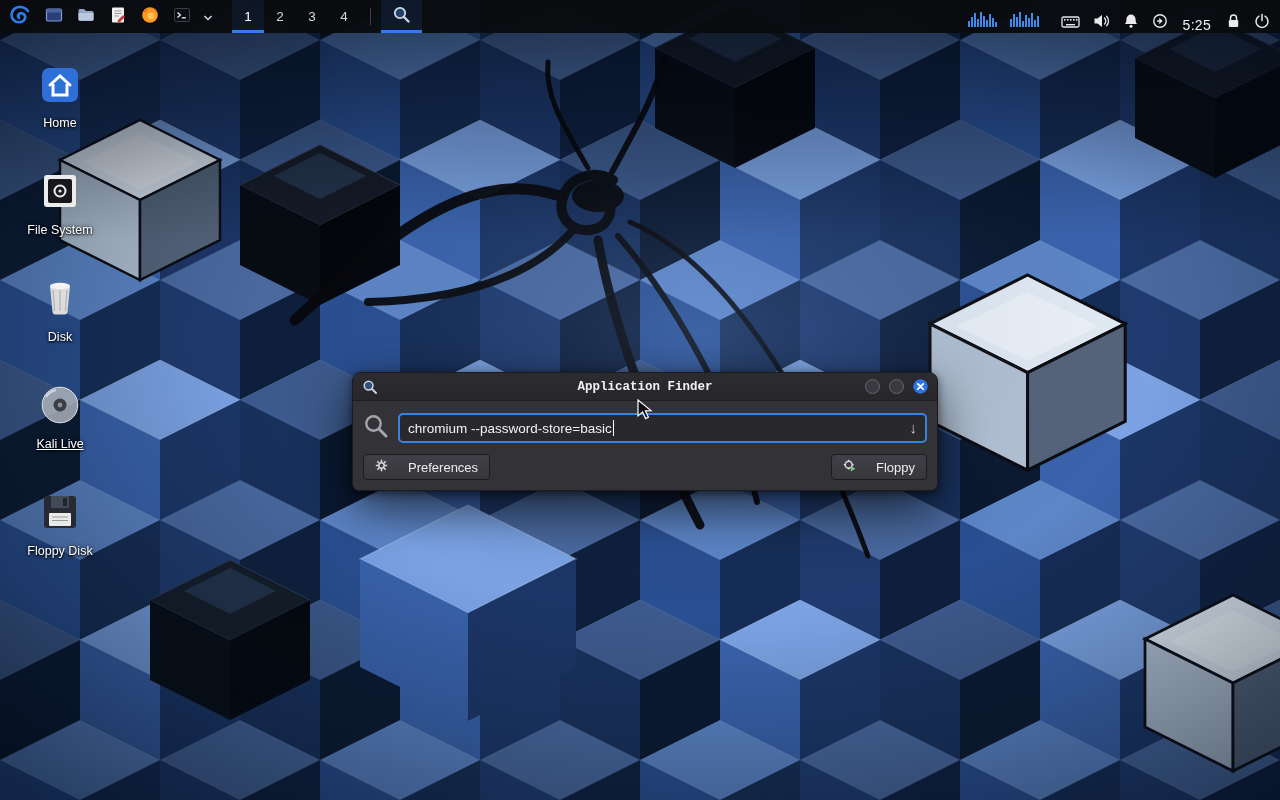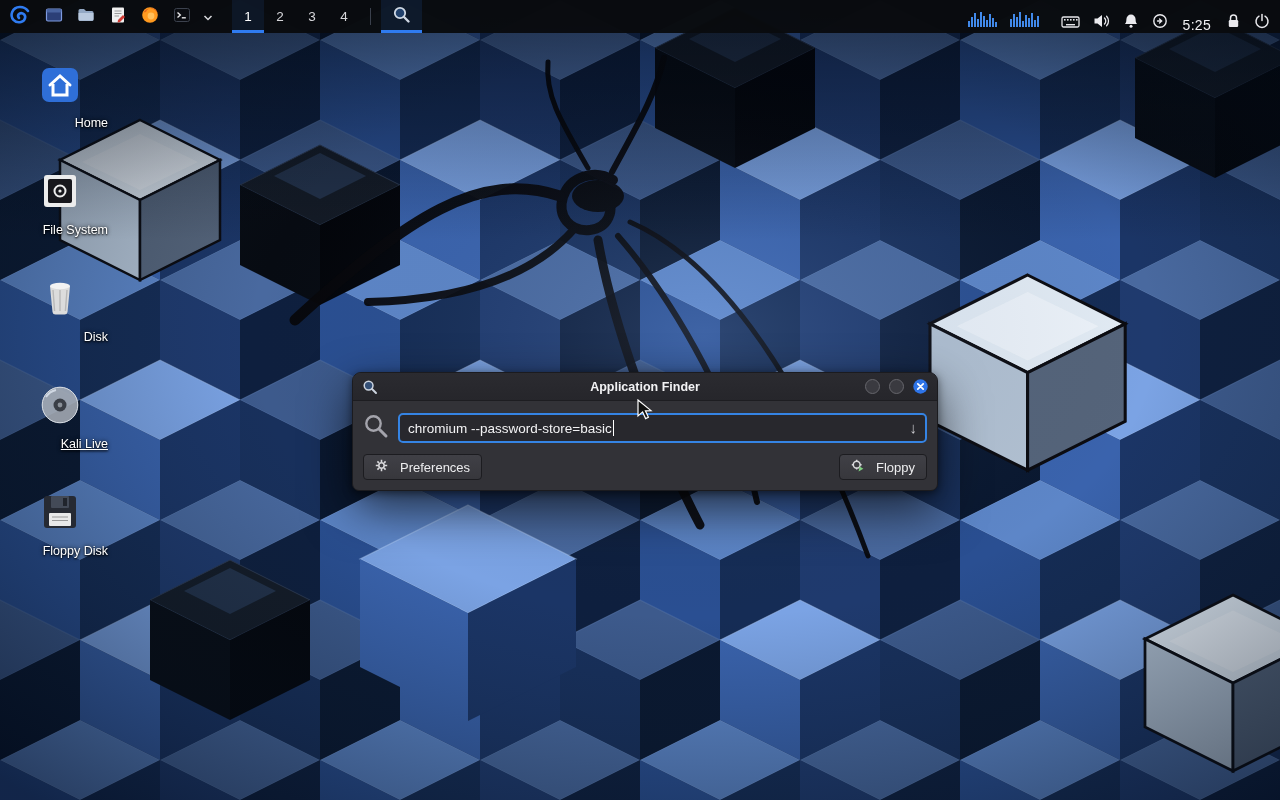--- a/index.html
+++ b/index.html
@@ -15,45 +15,45 @@
   .ws{width:32px;display:flex;align-items:center;justify-content:center;
     font-size:13.5px;color:#d6d6da;border-bottom:3px solid transparent;border-top:3px solid transparent;}
   .ws.active{color:#fff;border-bottom-color:#2f7bf0;background:rgba(47,123,240,.10);}
   .sep{width:1px;background:#3a404c;margin:8px 10px;}
   .task{display:flex;align-items:center;padding:0 11px;border-bottom:3px solid #2f7bf0;
     border-top:3px solid transparent;background:rgba(47,123,240,.12);}
   .p-right{margin-left:auto;display:flex;align-items:flex-end;gap:13px;padding-right:10px;}
   .clock{font-size:14px;color:#f2f2f4;letter-spacing:.3px;padding:0 2px;}
 
   
-  .dicon{position:absolute;width:96px;left:12px;text-align:right;z-index:10;color:#fff;}
+  .dicon{position:absolute;width:96px;left:12px;text-align:center;z-index:10;color:#fff;}
   .dicon .ic{height:52px;display:flex;align-items:flex-end;justify-content:center;}
   .dicon .lbl{margin-top:6px;font-size:12.5px;text-shadow:0 1px 2px #000,0 0 4px rgba(0,0,0,.9);}
 
   
   .finder{position:absolute;left:352px;top:372px;width:586px;z-index:40;
     border-radius:9px 9px 7px 7px;box-shadow:0 18px 48px rgba(0,0,0,.65),0 2px 8px rgba(0,0,0,.5);
     background:#323237;border:1px solid #1b1b1f;box-sizing:border-box;}
   .titlebar{height:27px;position:relative;display:flex;align-items:center;
-    background:linear-gradient(#2b2b30,#26262b);border-radius:8px 8px 0 0;border-bottom:1px solid #1d1d21;}
+    background:linear-gradient(#2b2b30,#26262b);border-radius:8px 8px 0 0;border-bottom:1px solid #1d1d21;font-family:Liberation Mono, monospace;}
   .t-icon{margin-left:9px;display:flex;}
   .t-title{position:absolute;left:0;right:0;text-align:center;font-size:12.5px;font-weight:bold;color:#f2f2f4;}
   .t-btns{margin-left:auto;display:flex;gap:9px;padding-right:9px;z-index:2;}
   .tb{width:15px;height:15px;border-radius:50%;box-sizing:border-box;}
   .tb.dim{background:#3a3a40;border:1px solid #66666c;}
   .content{padding:12px 10px 10px 10px;}
   .searchrow{display:flex;align-items:center;gap:9px;}
   .input{flex:1;height:30px;box-sizing:border-box;position:relative;display:flex;align-items:center;
     background:#28282d;border:2px solid #3584e4;border-radius:5px;padding:0 26px 0 8px;
     color:#f2f2f4;font-size:13.5px;white-space:nowrap;overflow:hidden;}
   .caret{display:inline-block;width:1.5px;height:16px;background:#fff;margin-left:1px;}
   .dd-arrow{position:absolute;right:8px;top:50%;transform:translateY(-52%);
     color:#c9c9ce;font-size:15px;line-height:1;}
   .btnrow{display:flex;justify-content:space-between;margin-top:11px;}
-  .btn{display:inline-flex;align-items:center;gap:12px;background:linear-gradient(#404046,#37373c);
+  .btn{display:inline-flex;align-items:center;gap:20px;background:linear-gradient(#404046,#37373c);
     border:1px solid #1c1c20;border-radius:4px;color:#ececee;font-size:13px;
     font-family:"Liberation Sans", sans-serif;padding:4px 11px;height:26px;box-sizing:border-box;}
 
   .cursor{position:absolute;left:637px;top:399px;z-index:99;}
 </style>
 </head>
 <body>
 
 <svg class="bg" width="1280" height="800" viewBox="0 0 1280 800">
   <defs>

